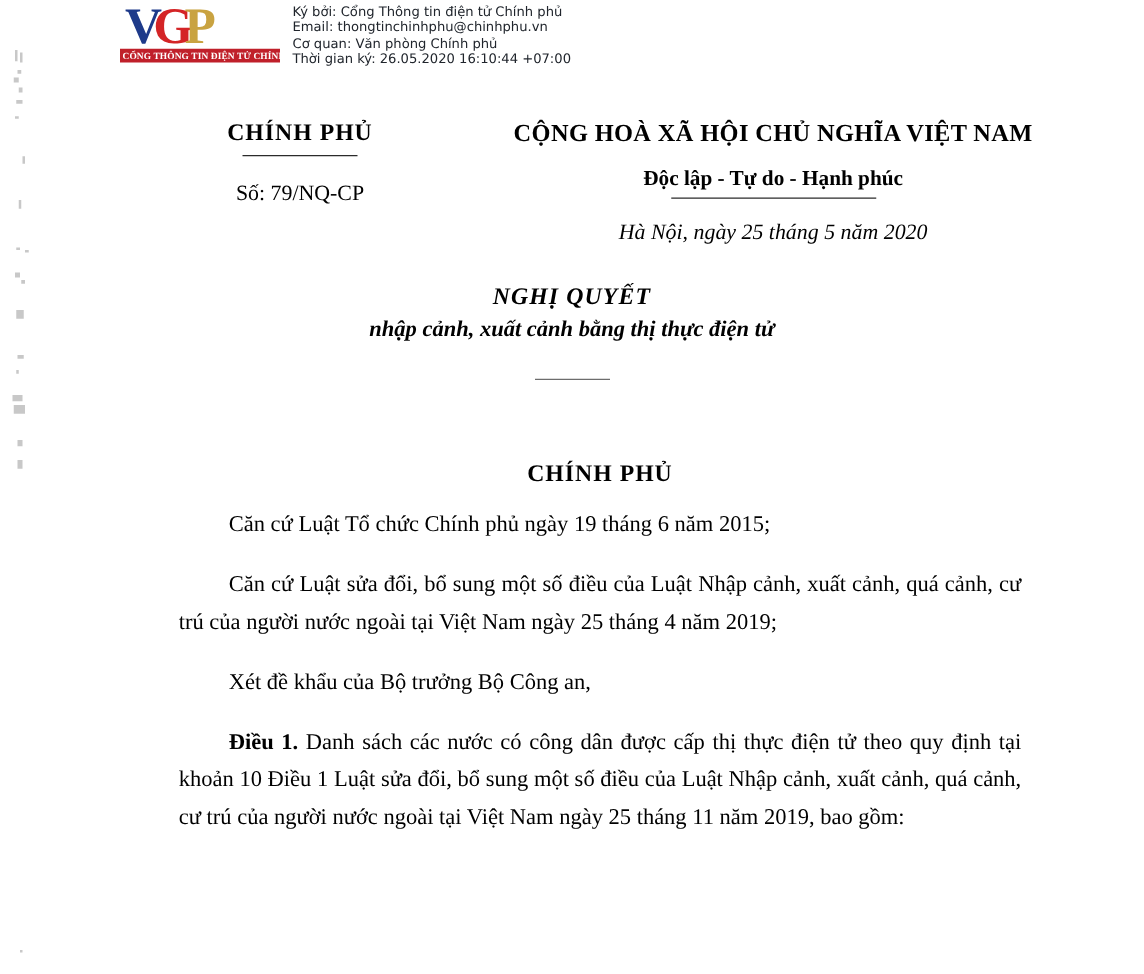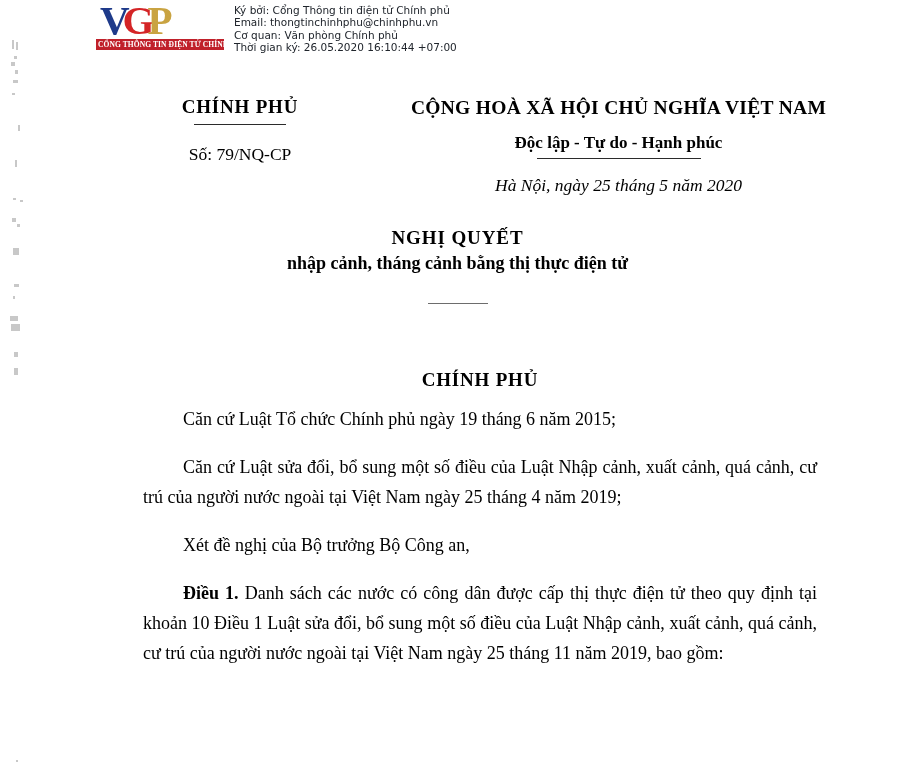--- a/index.html
+++ b/index.html
@@ -127,20 +127,21 @@
     white-space: nowrap;
   }
 
   
   .title-block {
     position: absolute;
     left: 0;
     top: 226px;
     width: 915px;
     text-align: center;
+    font-style: italic;
   }
   .doc-type {
     font-size: 19px;
     font-weight: bold;
     letter-spacing: 0.9px;
     line-height: 24px;
   }
   .doc-subtitle {
     font-size: 18px;
     font-weight: bold;
@@ -242,28 +243,28 @@
     <div class="head-right">
       <div class="nation-name">CỘNG HOÀ XÃ HỘI CHỦ NGHĨA VIỆT NAM</div>
       <div class="nation-motto">Độc lập - Tự do - Hạnh phúc</div>
       <div class="rule rule-right"></div>
       <div class="doc-place-date">Hà Nội, ngày 25 tháng 5 năm 2020</div>
     </div>
   </div>
 
   <div class="title-block">
     <div class="doc-type">NGHỊ QUYẾT</div>
-    <div class="doc-subtitle" style="margin-top:0">nhập cảnh, tháng cảnh bằng thị thực điện tử</div>
+    <div class="doc-subtitle" style="margin-top:0">nhập cảnh, xuất cảnh bằng thị thực điện tử</div>
     <div class="rule-ornament"></div>
   </div>
 
   <div class="body-block">
     <div class="center-head">CHÍNH PHỦ</div>
 
     <p class="para">Căn cứ Luật Tổ chức Chính phủ ngày 19 tháng 6 năm 2015;</p>
     <p class="para">Căn cứ Luật sửa đổi, bổ sung một số điều của Luật Nhập cảnh, xuất cảnh, quá cảnh, cư trú của người nước ngoài tại Việt Nam ngày 25 tháng 4 năm 2019;</p>
-    <p class="para">Xét đề nghị của Bộ trưởng Bộ Công an,</p>
+    <p class="para">Xét đề khẩu của Bộ trưởng Bộ Công an,</p>
 
 
     <p class="para para-article"><span class="article-label">Điều 1.</span><span> Danh sách các nước có công dân được cấp thị thực điện tử theo quy định tại khoản 10 Điều 1 Luật sửa đổi, bổ sung một số điều của Luật Nhập cảnh, xuất cảnh, quá cảnh, cư trú của người nước ngoài tại Việt Nam ngày 25 tháng 11 năm 2019, bao gồm:</span></p>
   </div>
 
 </div>
 
 </body></html>

